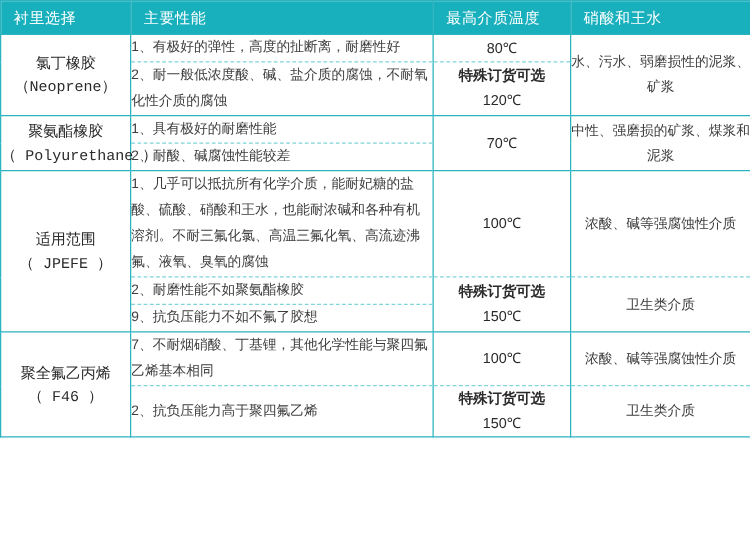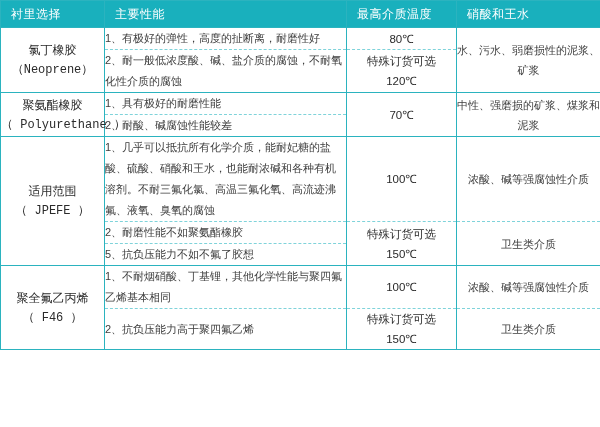--- a/index.html
+++ b/index.html
@@ -83,21 +83,21 @@
     color: #3d3d3d;
     padding: 7px 9px;
     text-align: center;
   }
   .dashed-bottom {
     border-bottom: 1px dashed #7fd3da !important;
   }
   .dashed-top {
     border-top: 1px dashed #7fd3da !important;
   }
-  .nowrapline { white-space: nowrap; }
+  .nowrapline { white-space: nowrap; font-weight: bold; }
 </style>
 </head>
 <body>
 
 <div class="table-wrap">
 <table class="spec">
   <colgroup>
     <col class="col1">
         <col class="col2">
         <col class="col3">
@@ -154,29 +154,29 @@
     </tr>
     <tr>
       <td class="desc-cell dashed-top dashed-bottom">2、耐磨性能不如聚氨酯橡胶</td>
       <td class="temp-cell dashed-top" rowspan="2">
         <span class="nowrapline">特殊订货可选</span><br>
         <span>150℃</span>
       </td>
       <td class="range-cell dashed-top" rowspan="2">卫生类介质</td>
     </tr>
     <tr>
-      <td class="desc-cell dashed-top">5、抗负压能力不如不氟了胶想</td>
+      <td class="desc-cell dashed-top">9、抗负压能力不如不氟了胶想</td>
     </tr>
 
     <tr>
       <td class="name-cell" rowspan="2">
         <span>聚全氟乙丙烯</span>
         <span class="en">（ F46 ）</span>
       </td>
-      <td class="desc-cell dashed-bottom">1、不耐烟硝酸、丁基锂，其他化学性能与聚四氟乙烯基本相同</td>
+      <td class="desc-cell dashed-bottom">7、不耐烟硝酸、丁基锂，其他化学性能与聚四氟乙烯基本相同</td>
       <td class="temp-cell dashed-bottom">100℃</td>
       <td class="range-cell dashed-bottom">浓酸、碱等强腐蚀性介质</td>
     </tr>
     <tr>
       <td class="desc-cell dashed-top">2、抗负压能力高于聚四氟乙烯</td>
       <td class="temp-cell dashed-top">
         <span class="nowrapline">特殊订货可选</span><br>
         <span>150℃</span>
       </td>
       <td class="range-cell dashed-top">卫生类介质</td>

